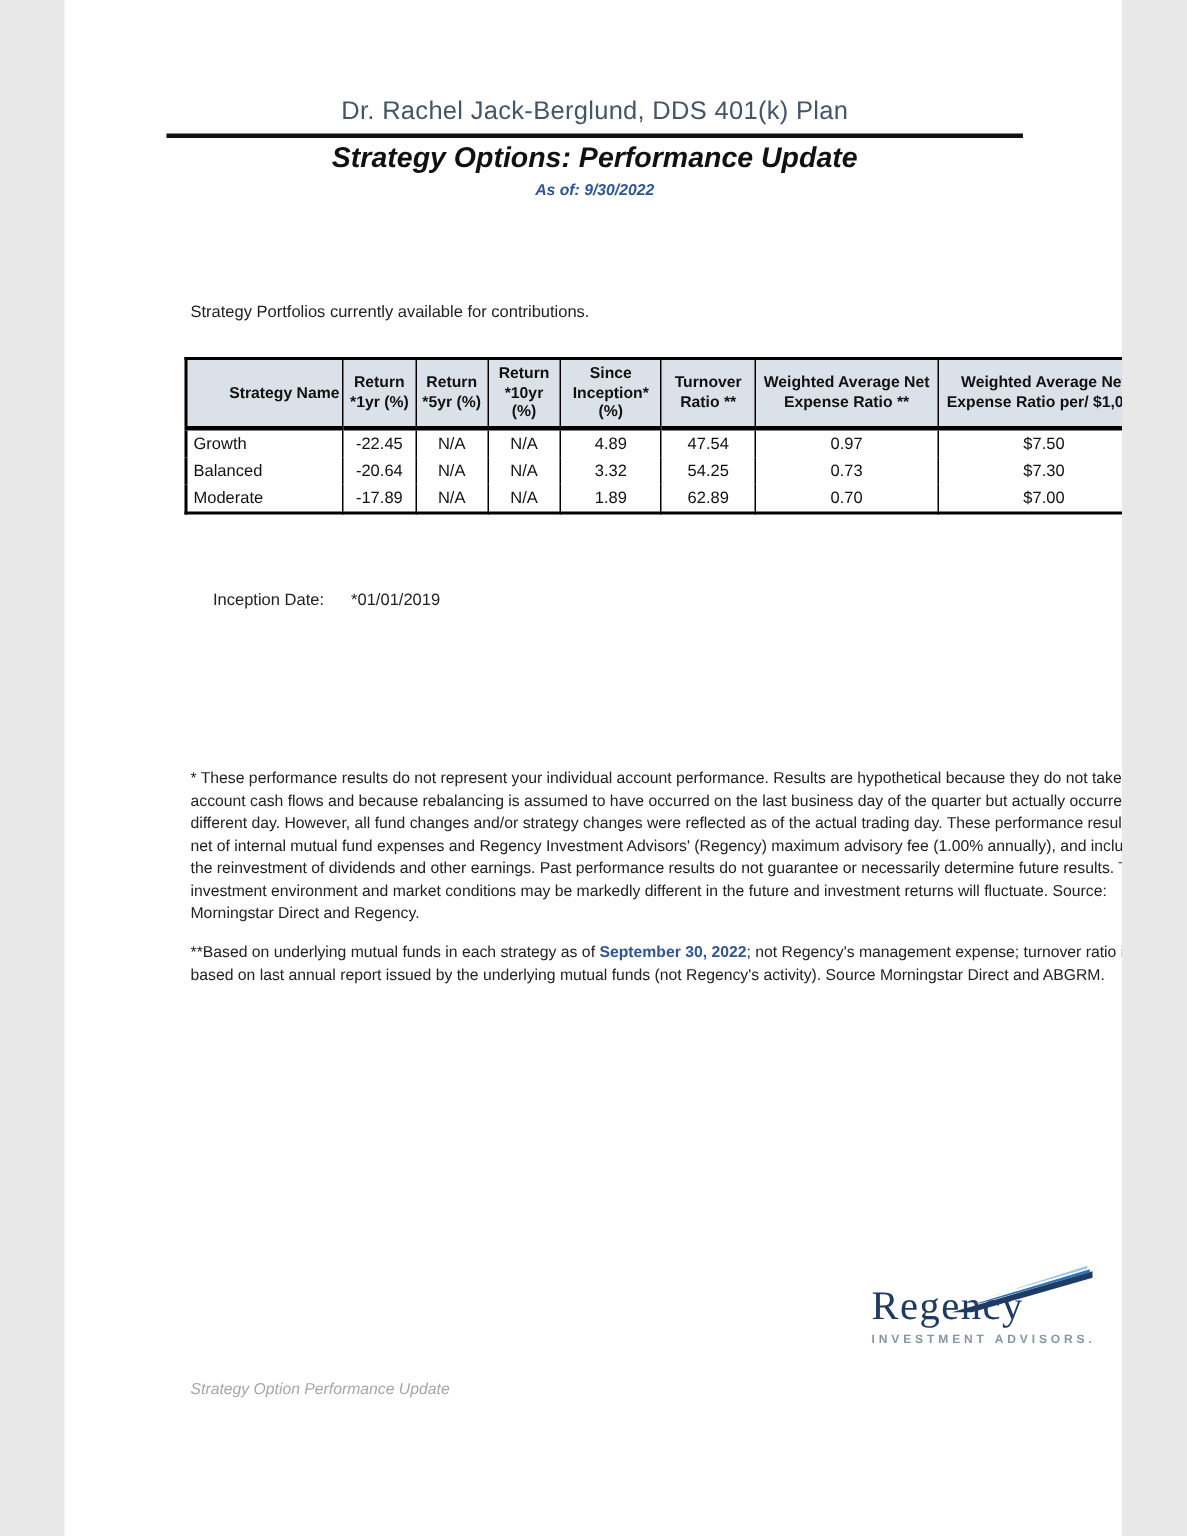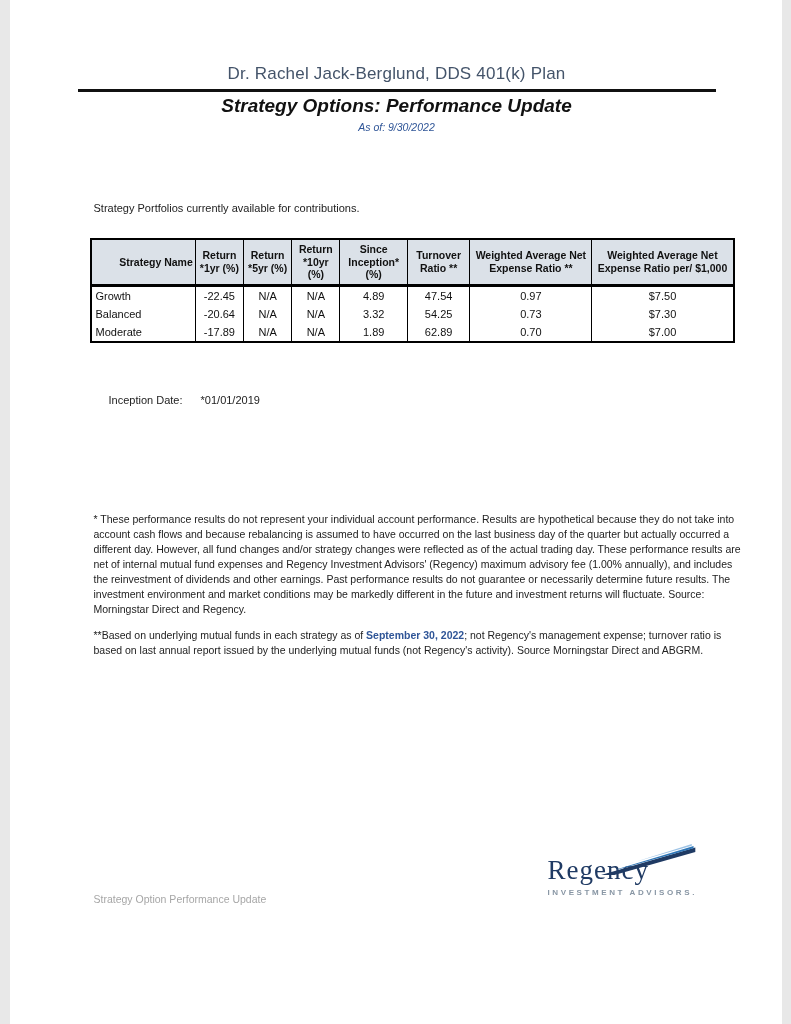--- a/index.html
+++ b/index.html
@@ -1,18 +1,18 @@
 <!DOCTYPE html>
 <html style="--title-color: #44546A; --accent-blue: #2F5597; --header-bg: #DBE1E8; --logo-navy: #1F3A63; --logo-gray: #8896A4; --footer-gray: #A6A6A6;"><head>
 <meta charset="utf-8">
 <style>
   html, body { margin: 0; padding: 0; background: #e8e8e8; }
   .page {
     position: relative;
-    width: 772px;
+    width: 705px;
     height: 1024px;
     margin: 0 auto;
     background: #ffffff;
     font-family: "Liberation Sans", sans-serif;
     color: #1a1a1a;
     overflow: hidden;
   }
 
   
   .doc-header {
@@ -35,21 +35,21 @@
   }
   .doc-subtitle {
     font-size: 19px;
     font-weight: bold;
     font-style: italic;
     color: #111;
   }
   .doc-asof {
     margin-top: 4px;
     font-size: 10.5px;
-    font-weight: normal;
+    font-weight: bold;
     font-style: italic;
     color: var(--accent-blue, #2F5597);
   }
 
   
   .intro {
     position: absolute;
     top: 202px;
     left: 84px;
     font-size: 11px;
@@ -133,23 +133,24 @@
     color: #222;
   }
   .blue-date {
     color: var(--accent-blue, #2F5597);
     font-weight: bold;
   }
 
   
   .footer-left {
     position: absolute;
-    top: 893px;
-    left: 84px;
-    font-size: 10.5px;
+    top: 920px;
+    left: 84px;
+    font-size: 10.5px;
+    font-style: italic;
     color: var(--footer-gray, #A6A6A6);
   }
 
   
   .logo {
     position: absolute;
     top: 841px;
     left: 538px;
     width: 152px;
     text-align: left;

